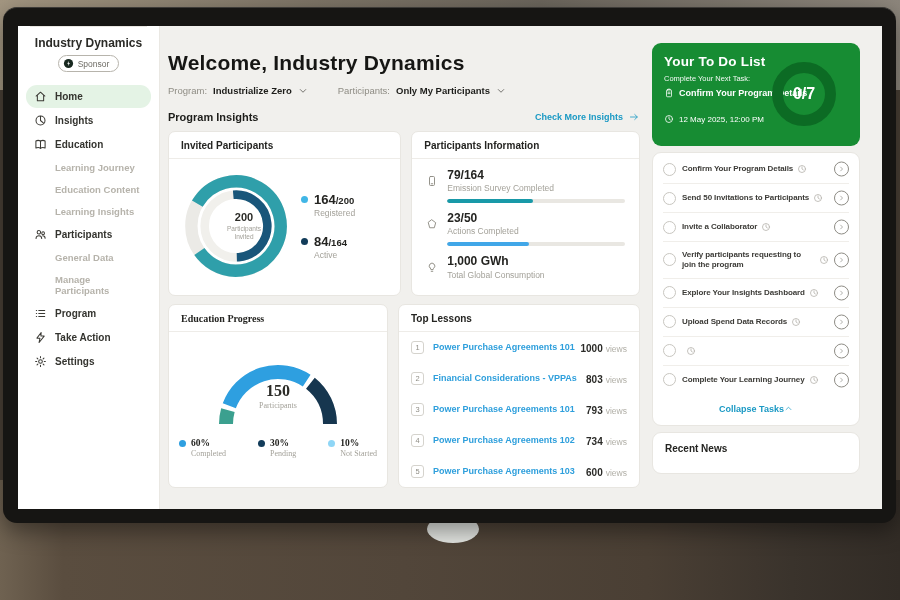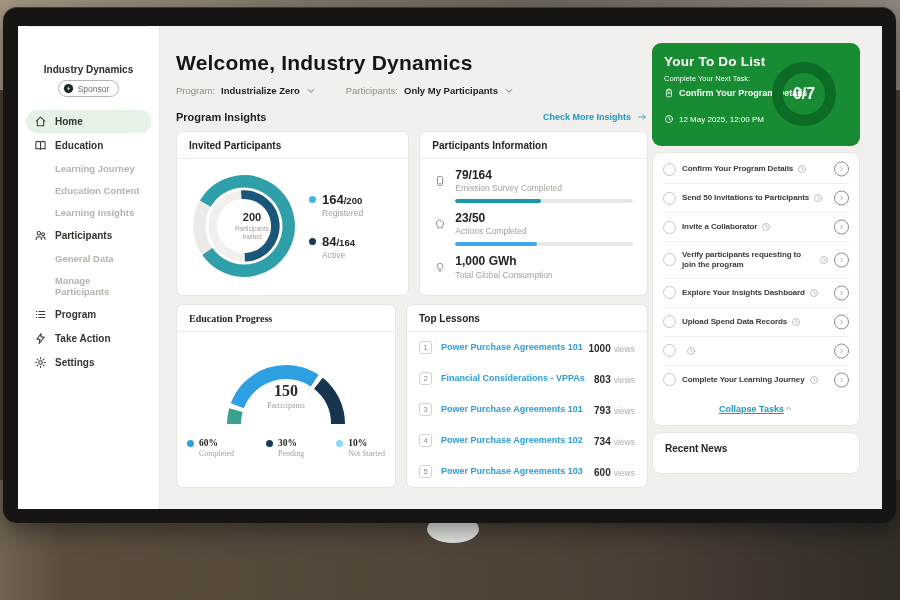--- a/index.html
+++ b/index.html
@@ -24,34 +24,34 @@
 
   
   .sidebar { position:absolute; left:0; top:0; width:142px; height:100%;
     background:#fff; border-right:1px solid #eae8e3; }
   .logo { padding:13px 6px 9px; text-align:center; font-size:11px; font-weight:bold; letter-spacing:.4px; }
   .logo .p1 { color:#2f8a50; }
   .logo .p2 { color:#17281f; }
   .logo sup { font-size:8px; }
   .side-div { border-top:1px solid #e9e7e2; margin:0 12px; }
   .org { text-align:center; padding:9px 4px 10px; }
-  .org-name { font-size:10px; font-weight:bold; color:#2b2b27;margin-top:28px; }
+  .org-name { font-size:12px; font-weight:bold; color:#2b2b27; }
   .sponsor-pill { display:inline-flex; align-items:center; gap:4px; border:1px solid #b7b4ac;
     border-radius:10px; padding:2px 9px 2px 4px; margin-top:5px; font-size:8.5px; color:#6e6c65; background:#fff; }
   .sponsor-pill .icn { width:11px; height:11px; display:inline-flex; }
   .nav { padding:2px 8px; }
   .nav-item { display:flex; align-items:center; gap:8px; padding:5px 8px; border-radius:11px;
     font-size:10px; font-weight:bold; color:#34342f; margin-bottom:1px; cursor:pointer; }
   .nav-item .icn { width:13px; height:13px; color:#3b3a35; display:inline-flex; flex:none; }
   .nav-item.active { background:#e4f3e5; }
   .nav-item.sub { padding-left:29px; color:#b6b3ab; font-size:9.5px; }
   .icn svg { width:100%; height:100%; display:block; }
 
   
-  .main-col { position:absolute; left:150px; top:0; width:472px;margin-left:8px; }
+  .main-col { position:absolute; left:150px; top:0; width:472px; }
   .welcome { font-size:21px; font-weight:bold; color:#161614; margin-top:25px; letter-spacing:.2px; }
   .filters { display:flex; gap:30px; margin-top:10px; align-items:center; }
   .filter { display:flex; gap:6px; align-items:center; font-size:9.5px; cursor:pointer; }
   .filter-label { color:#8f8d85; }
   .filter-value { font-weight:bold; color:#1d1d1a; }
   .filter .icn { width:10px; height:10px; color:#55544f; display:inline-flex; }
 
   .section-row { display:flex; justify-content:space-between; align-items:center; margin-top:15px; }
   .section-title { font-size:11px; font-weight:bold; color:#1d1d1a; }
   .section-link { font-size:9px; font-weight:bold; color:#1a99c4; display:flex; align-items:center; gap:5px; cursor:pointer; }
@@ -123,21 +123,21 @@
   .task:last-of-type { border-bottom:none; }
   .task-check { width:13px; height:13px; border:1.5px solid #c8c6c0; border-radius:50%; flex:none; margin-right:6px; cursor:pointer; }
   .task-label { font-size:8px; font-weight:bold; color:#3c3b37; line-height:1.3; white-space:nowrap; letter-spacing:-.1px; }
   .task-label.wrap { white-space:normal; flex:1; }
   .task .clock { width:10px; height:10px; color:#b4b2ab; margin-left:4px; display:inline-flex; flex:none; }
   .task-go { position:absolute; right:0; top:50%; transform:translateY(-50%); width:15px; height:15px;
     border:1.5px solid #8e8c85; border-radius:50%; display:flex; align-items:center; justify-content:center;
     color:#6f6d66; cursor:pointer; background:#fff; }
   .task-go .icn { width:7px; height:7px; display:inline-flex; }
   .collapse-link { text-align:center; padding:10px 0 9px; font-size:9px; font-weight:bold; color:#1a99c4;
-    display:flex; align-items:center; justify-content:center; cursor:pointer;text-decoration:underline; }
+    display:flex; align-items:center; justify-content:center; cursor:pointer; }
   .collapse-link .icn { width:9px; height:9px; display:inline-flex; }
 
   .news-card { margin-top:6px; background:#fff; border:1px solid #e8e6e1; border-radius:9px; padding:10px 12px; height:42px; }
   .news-title { font-size:10px; font-weight:bold; color:#242421; }
 </style>
 </head>
 <body>
 
 <div class="photo">
   <div class="bg-top"></div>
@@ -163,20 +163,29 @@
         </div>
         <div class="nav" id="nav">
             <div class="nav-item active">
               <span class="icn">
                 <svg viewBox="0 0 24 24" fill="none" stroke="currentColor" stroke-width="1.9" stroke-linecap="round" stroke-linejoin="round">
                   <path d="M4 11.2 L12 4 L20 11.2"></path>
                   <path d="M6.2 10 V20 H17.8 V10"></path>
                 </svg>
               </span>
               <span>Home</span>
+            </div>
+            <div class="nav-item">
+              <span class="icn">
+                <svg viewBox="0 0 24 24" fill="none" stroke="currentColor" stroke-width="1.9" stroke-linecap="round" stroke-linejoin="round">
+                  <circle cx="12" cy="12" r="8.3"></circle>
+                  <path d="M12 12 V4.2 M12 12 L17.6 17"></path>
+                </svg>
+              </span>
+              <span>Insights</span>
             </div>
             <div class="nav-item">
               <span class="icn">
                 <svg viewBox="0 0 24 24" fill="none" stroke="currentColor" stroke-width="1.9" stroke-linecap="round" stroke-linejoin="round">
                   <path d="M3.5 5.4 C6.3 4 9.2 4 12 5.6 C14.8 4 17.7 4 20.5 5.4 V18.6 C17.7 17.2 14.8 17.2 12 18.8 C9.2 17.2 6.3 17.2 3.5 18.6 Z"></path>
                   <path d="M12 5.6 V18.8"></path>
                 </svg>
               </span>
               <span>Education</span>
             </div>

